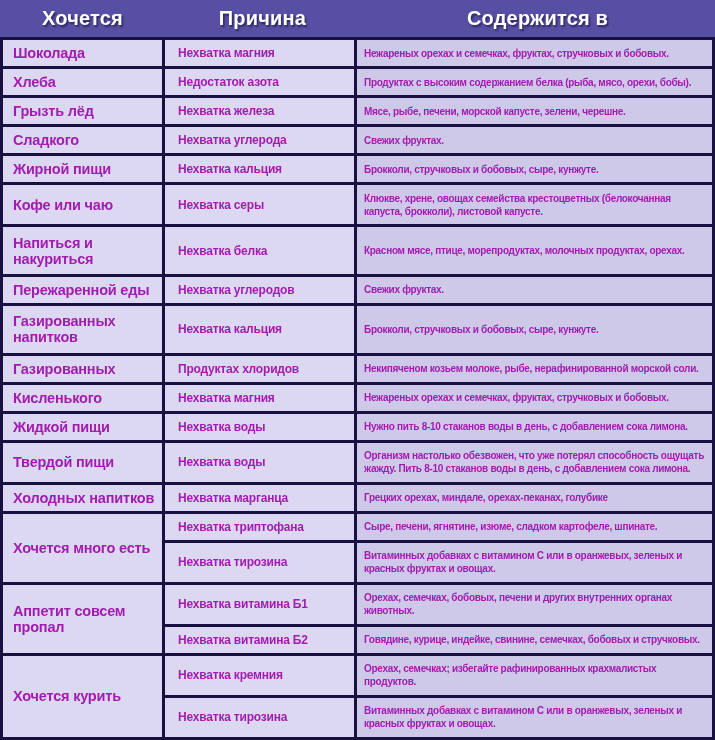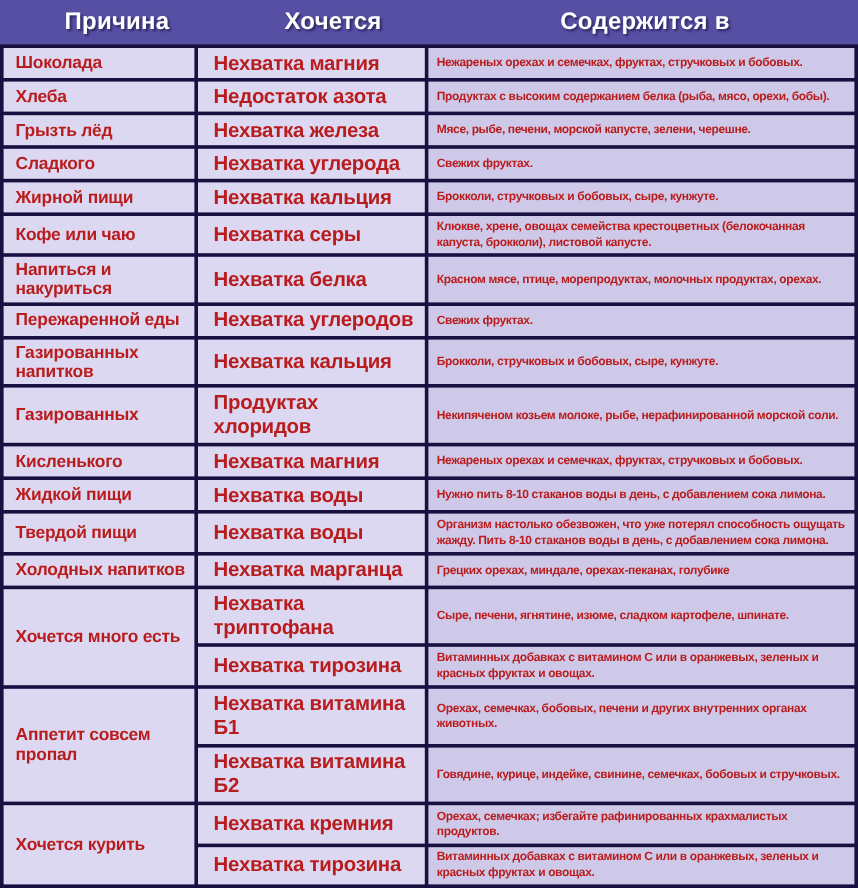--- a/index.html
+++ b/index.html
@@ -37,53 +37,53 @@
   table.tbl {
     border-collapse: separate;
     border-spacing: 3px;
     background: #171040;
     width: 715px;
     height: 703px;
     table-layout: fixed;
   }
   td {
     font-weight: bold;
-    color: #b91c1c;
+    color: #a21caf;
     height: 20px;
     vertical-align: middle;
   }
   .c-want {
     width: 159px;
     background: #dcd8f2;
     font-size: 14.5px;
     letter-spacing: -0.2px;
     padding: 2px 4px 2px 10px;
   }
   .c-cause {
     width: 189px;
     background: #dcd8f2;
-    font-size: 17px;
+    font-size: 12px;
     letter-spacing: -0.2px;
     padding: 2px 4px 2px 13px;
   }
   .c-source {
     background: #cfc9e9;
     font-size: 10px;
     letter-spacing: -0.3px;
     padding: 2px 7px;
     line-height: 1.3;
   }
 </style>
 </head>
 <body>
 
 <div class="page">
   <div class="hdr">
+    <div class="h h1">Хочется</div>
     <div class="h h2">Причина</div>
-    <div class="h h1">Хочется</div>
     <div class="h h3">Содержится в</div>
   </div>
   <table class="tbl">
     <tbody>
         <tr>
           <td class="c-want">Шоколада</td>
           <td class="c-cause">Нехватка магния</td>
           <td class="c-source">Нежареных орехах и семечках, фруктах, стручковых и бобовых.</td>
         </tr>
         <tr>

